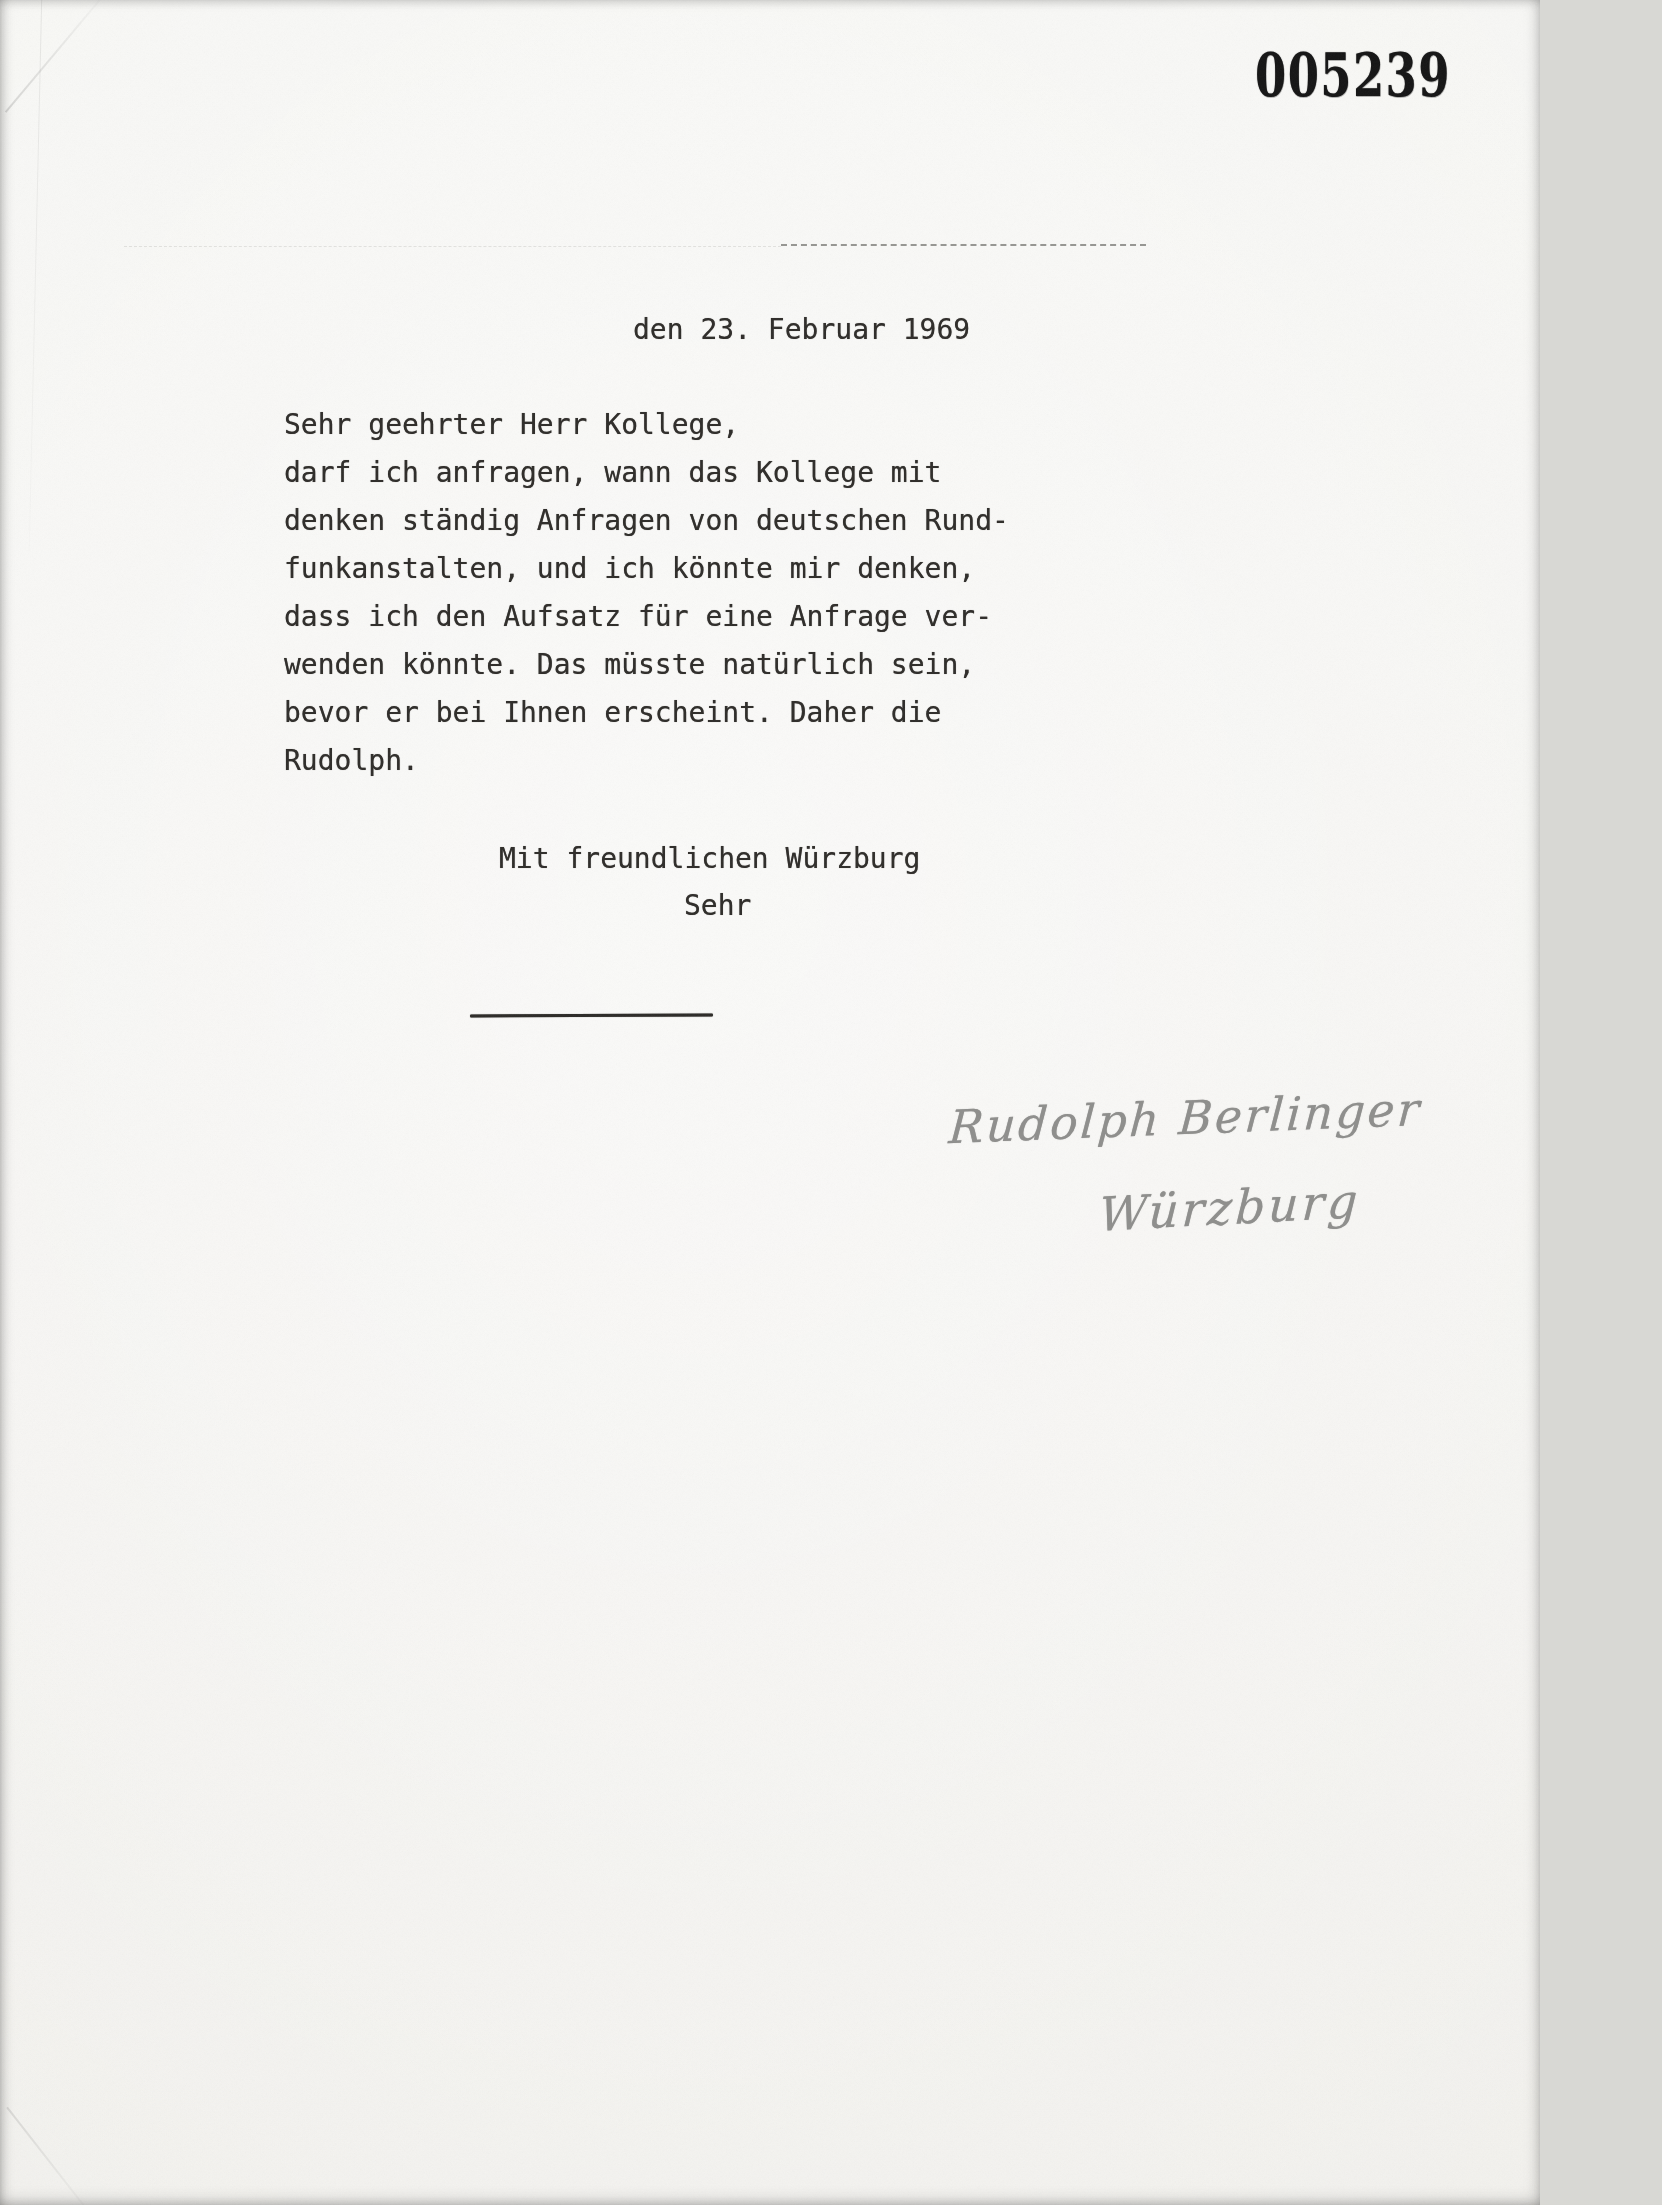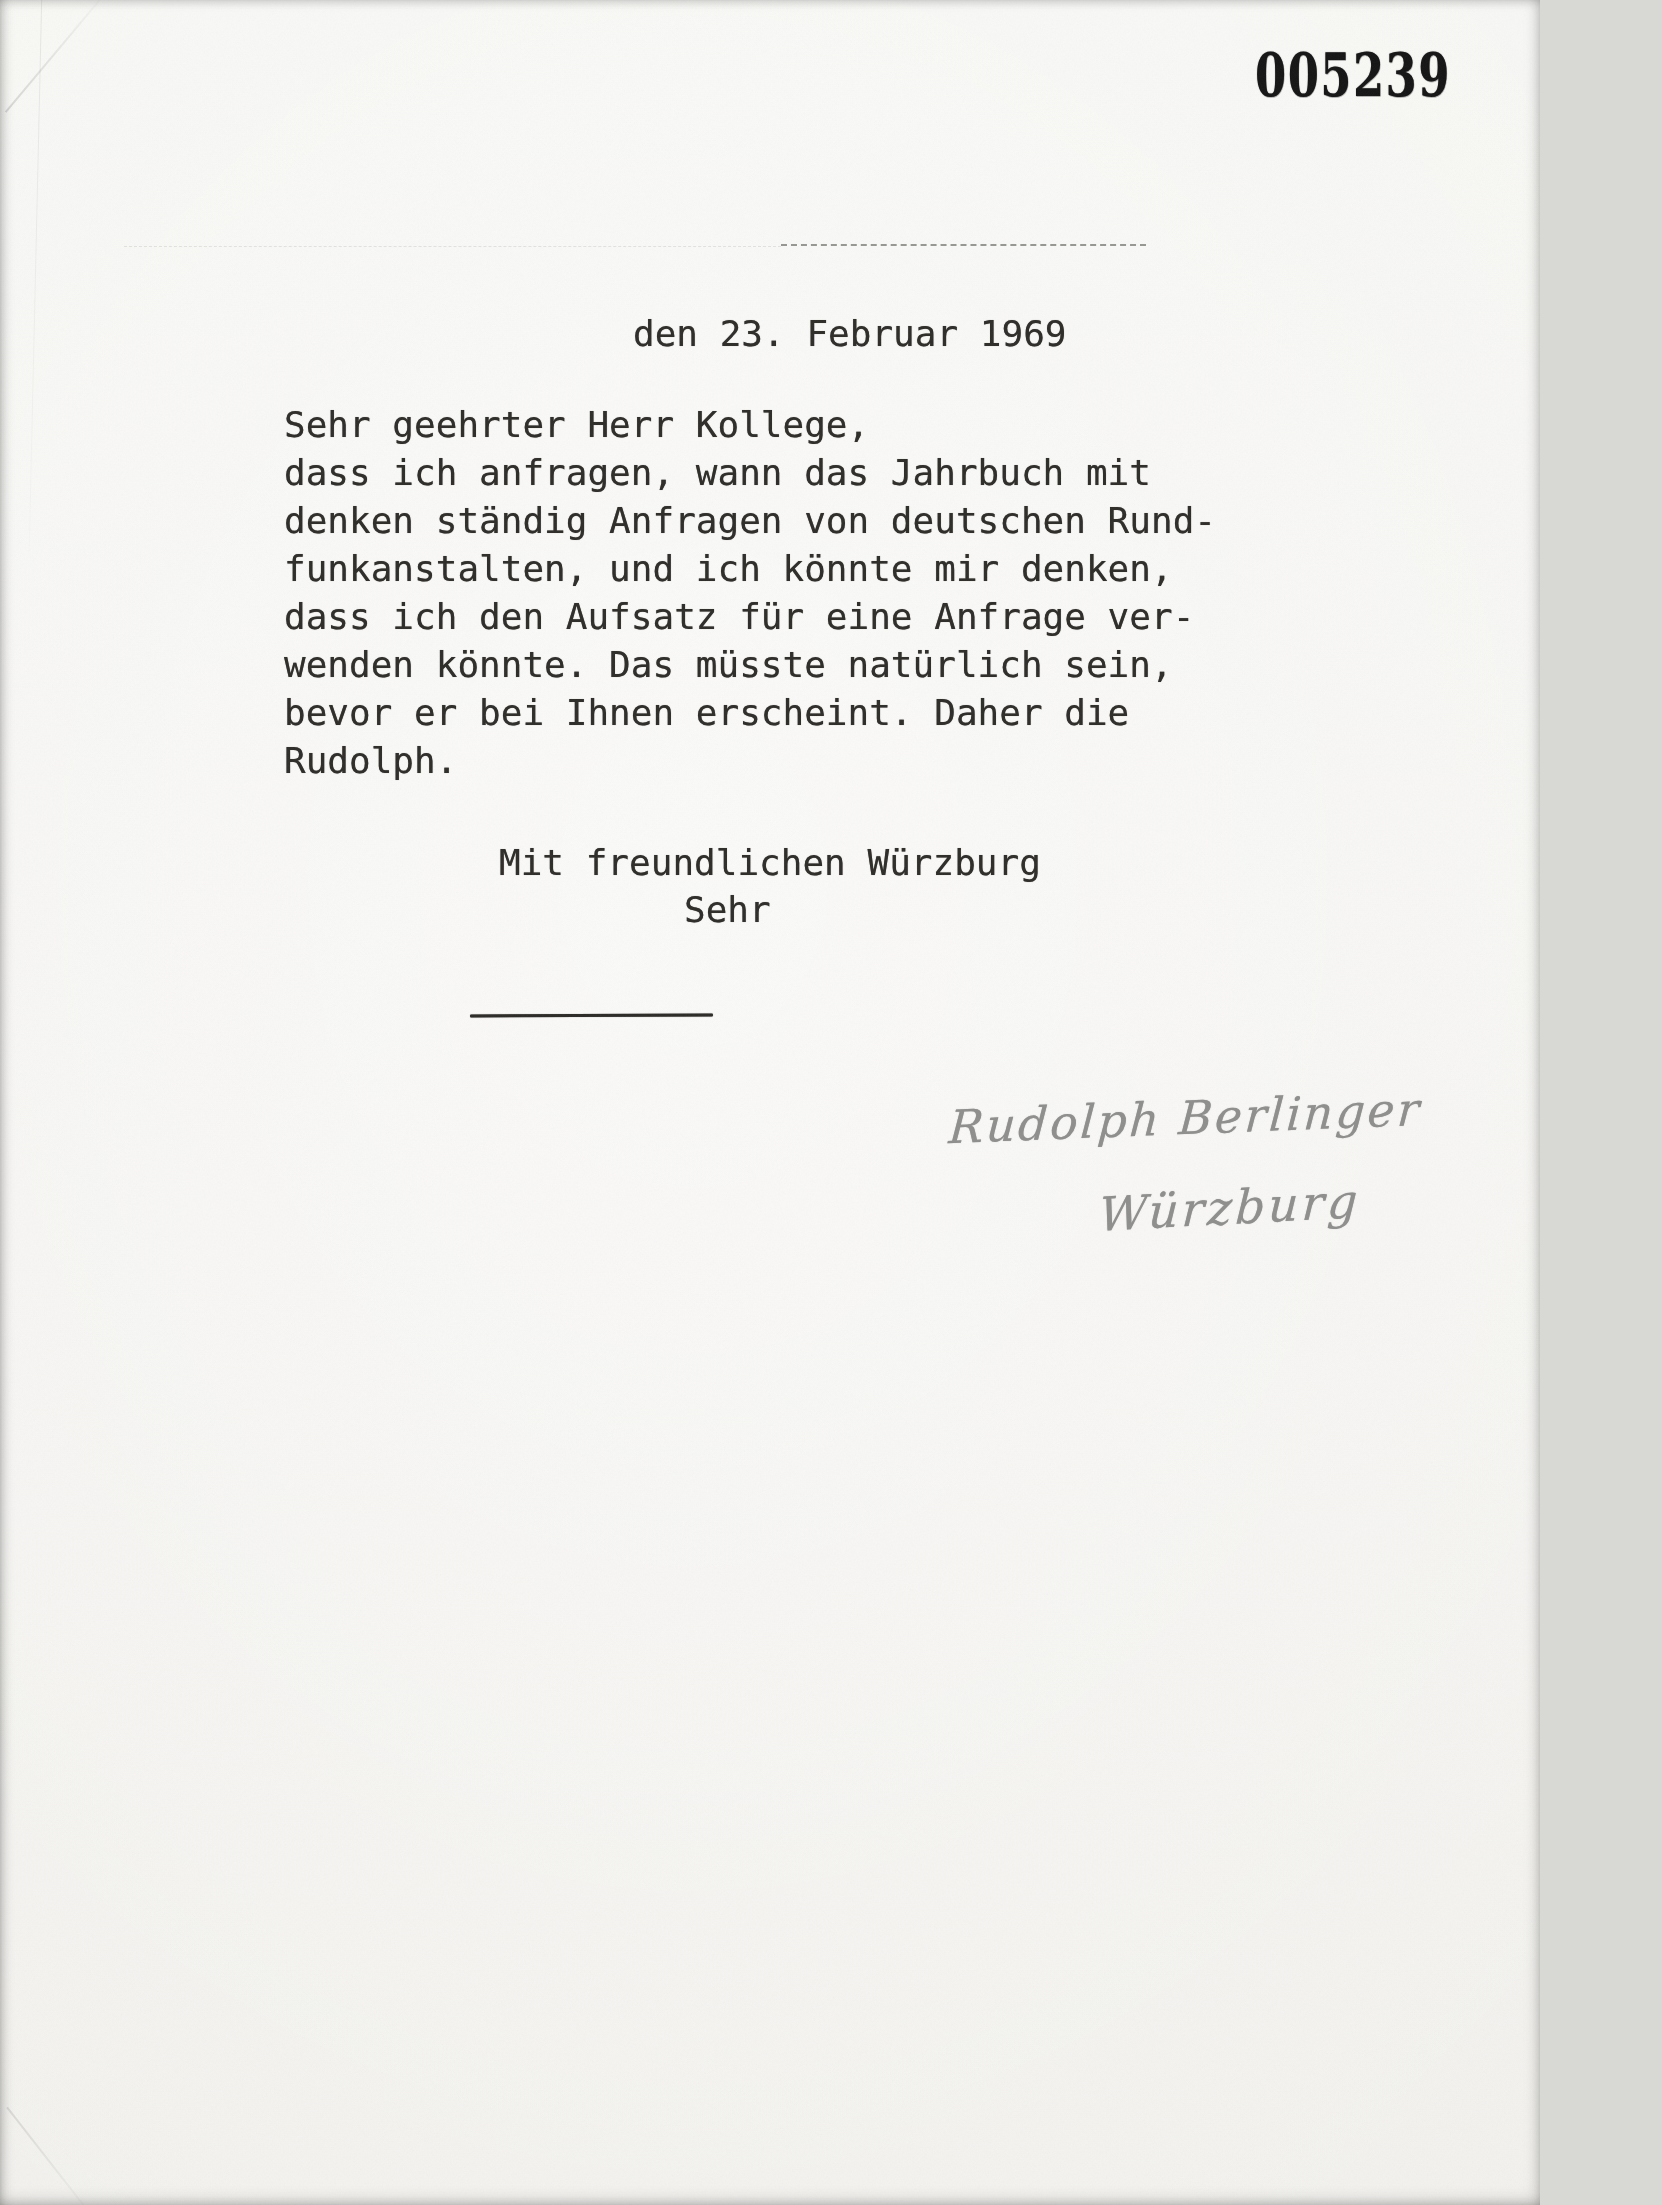--- a/index.html
+++ b/index.html
@@ -84,21 +84,21 @@
     position: absolute;
     left: 781px;
     top: 244px;
     width: 365px;
     border-top: 2.5px dashed rgba(70,70,64,0.55);
     filter: blur(0.4px);
   }
   
   .typed {
     color: #2e2c29;
-    font-size: 36px;
+    font-size: 28px;
     white-space: pre;
     text-shadow: 0 0 0.7px rgba(30,28,25,0.65);
   }
   .date-line {
     position: absolute;
     left: 633px;
     top: 313px;
   }
   .letter-body {
     position: absolute;
@@ -167,21 +167,21 @@
 
   <div class="stamp">005239</div>
 
   <div class="faint-dash-a"></div>
   <div class="faint-dash-b"></div>
 
   <div class="typed date-line">den 23. Februar 1969</div>
 
   <div class="letter-body">
     <div class="typed line">Sehr geehrter Herr Kollege,</div>
-    <div class="typed line">dass ich anfragen, wann das Jahrbuch mit</div>
+    <div class="typed line">darf ich anfragen, wann das Kollege mit</div>
     <div class="typed line">denken ständig Anfragen von deutschen Rund-</div>
     <div class="typed line">funkanstalten, und ich könnte mir denken,</div>
     <div class="typed line">dass ich den Aufsatz für eine Anfrage ver-</div>
     <div class="typed line">wenden könnte. Das müsste natürlich sein,</div>
     <div class="typed line">bevor er bei Ihnen erscheint. Daher die</div>
     <div class="typed line">Rudolph.</div>
   </div>
 
   <div class="typed closing-1">Mit freundlichen Würzburg</div>
   <div class="typed closing-2">Sehr</div>

